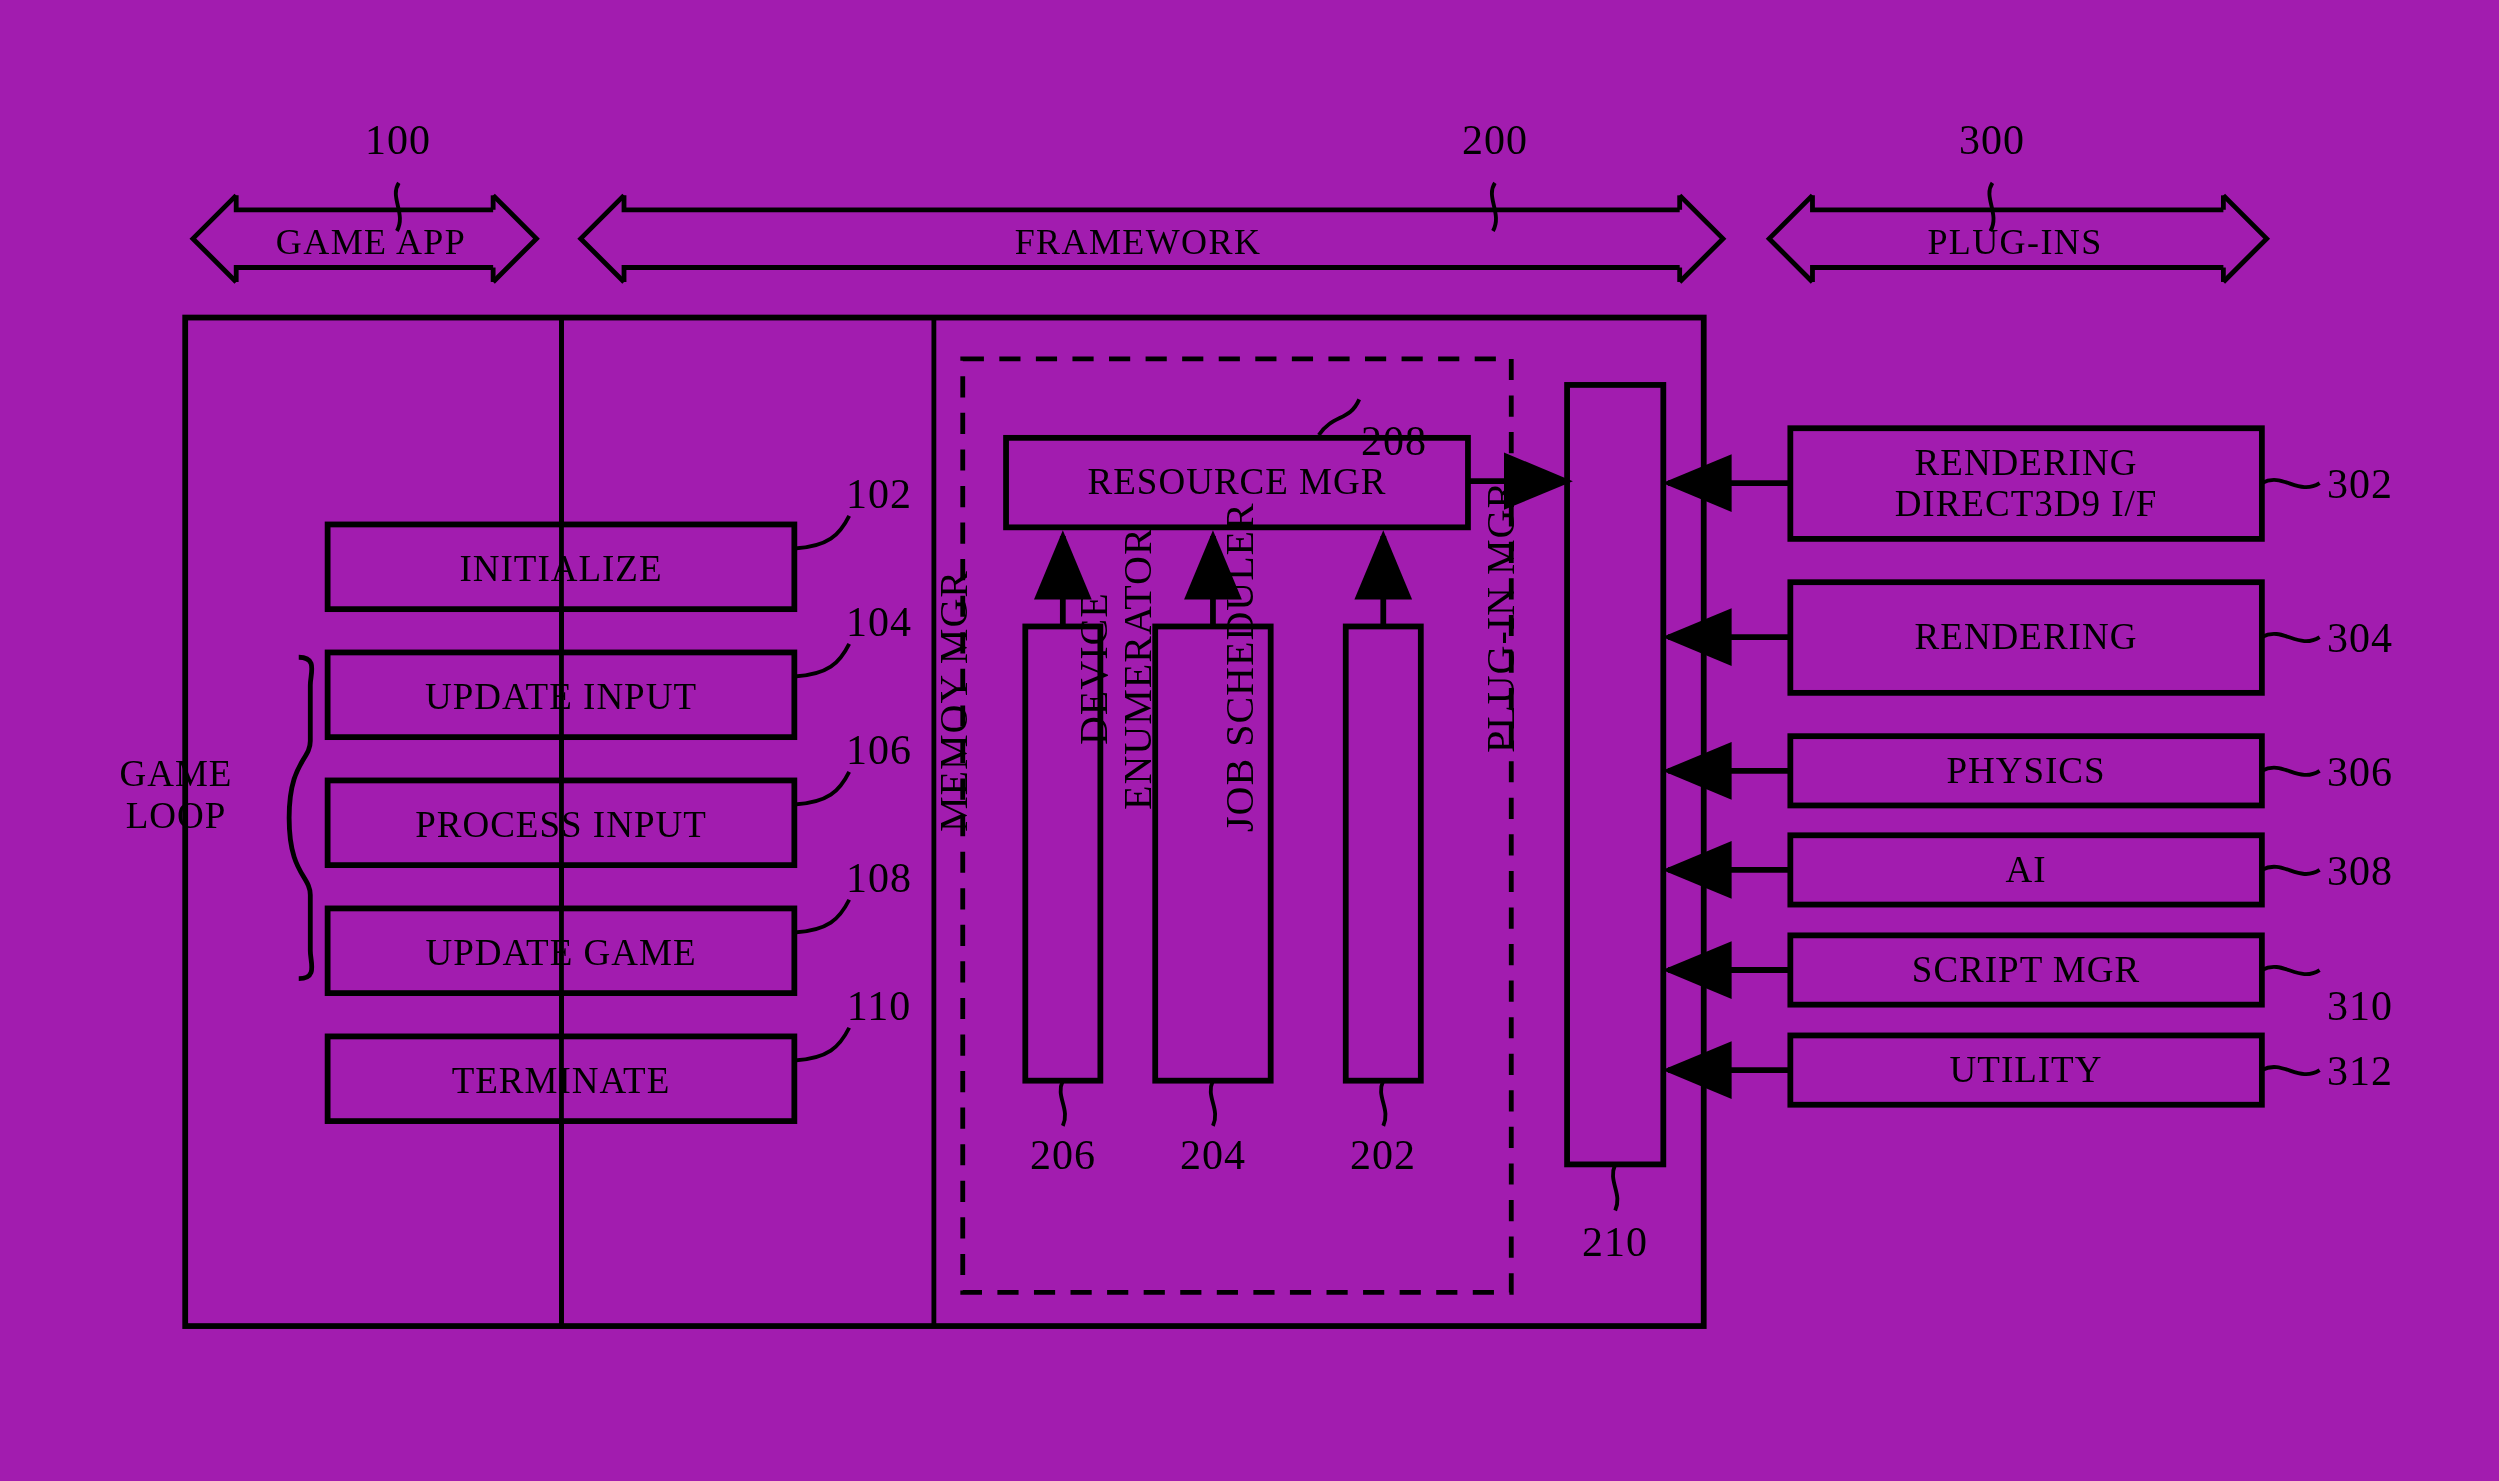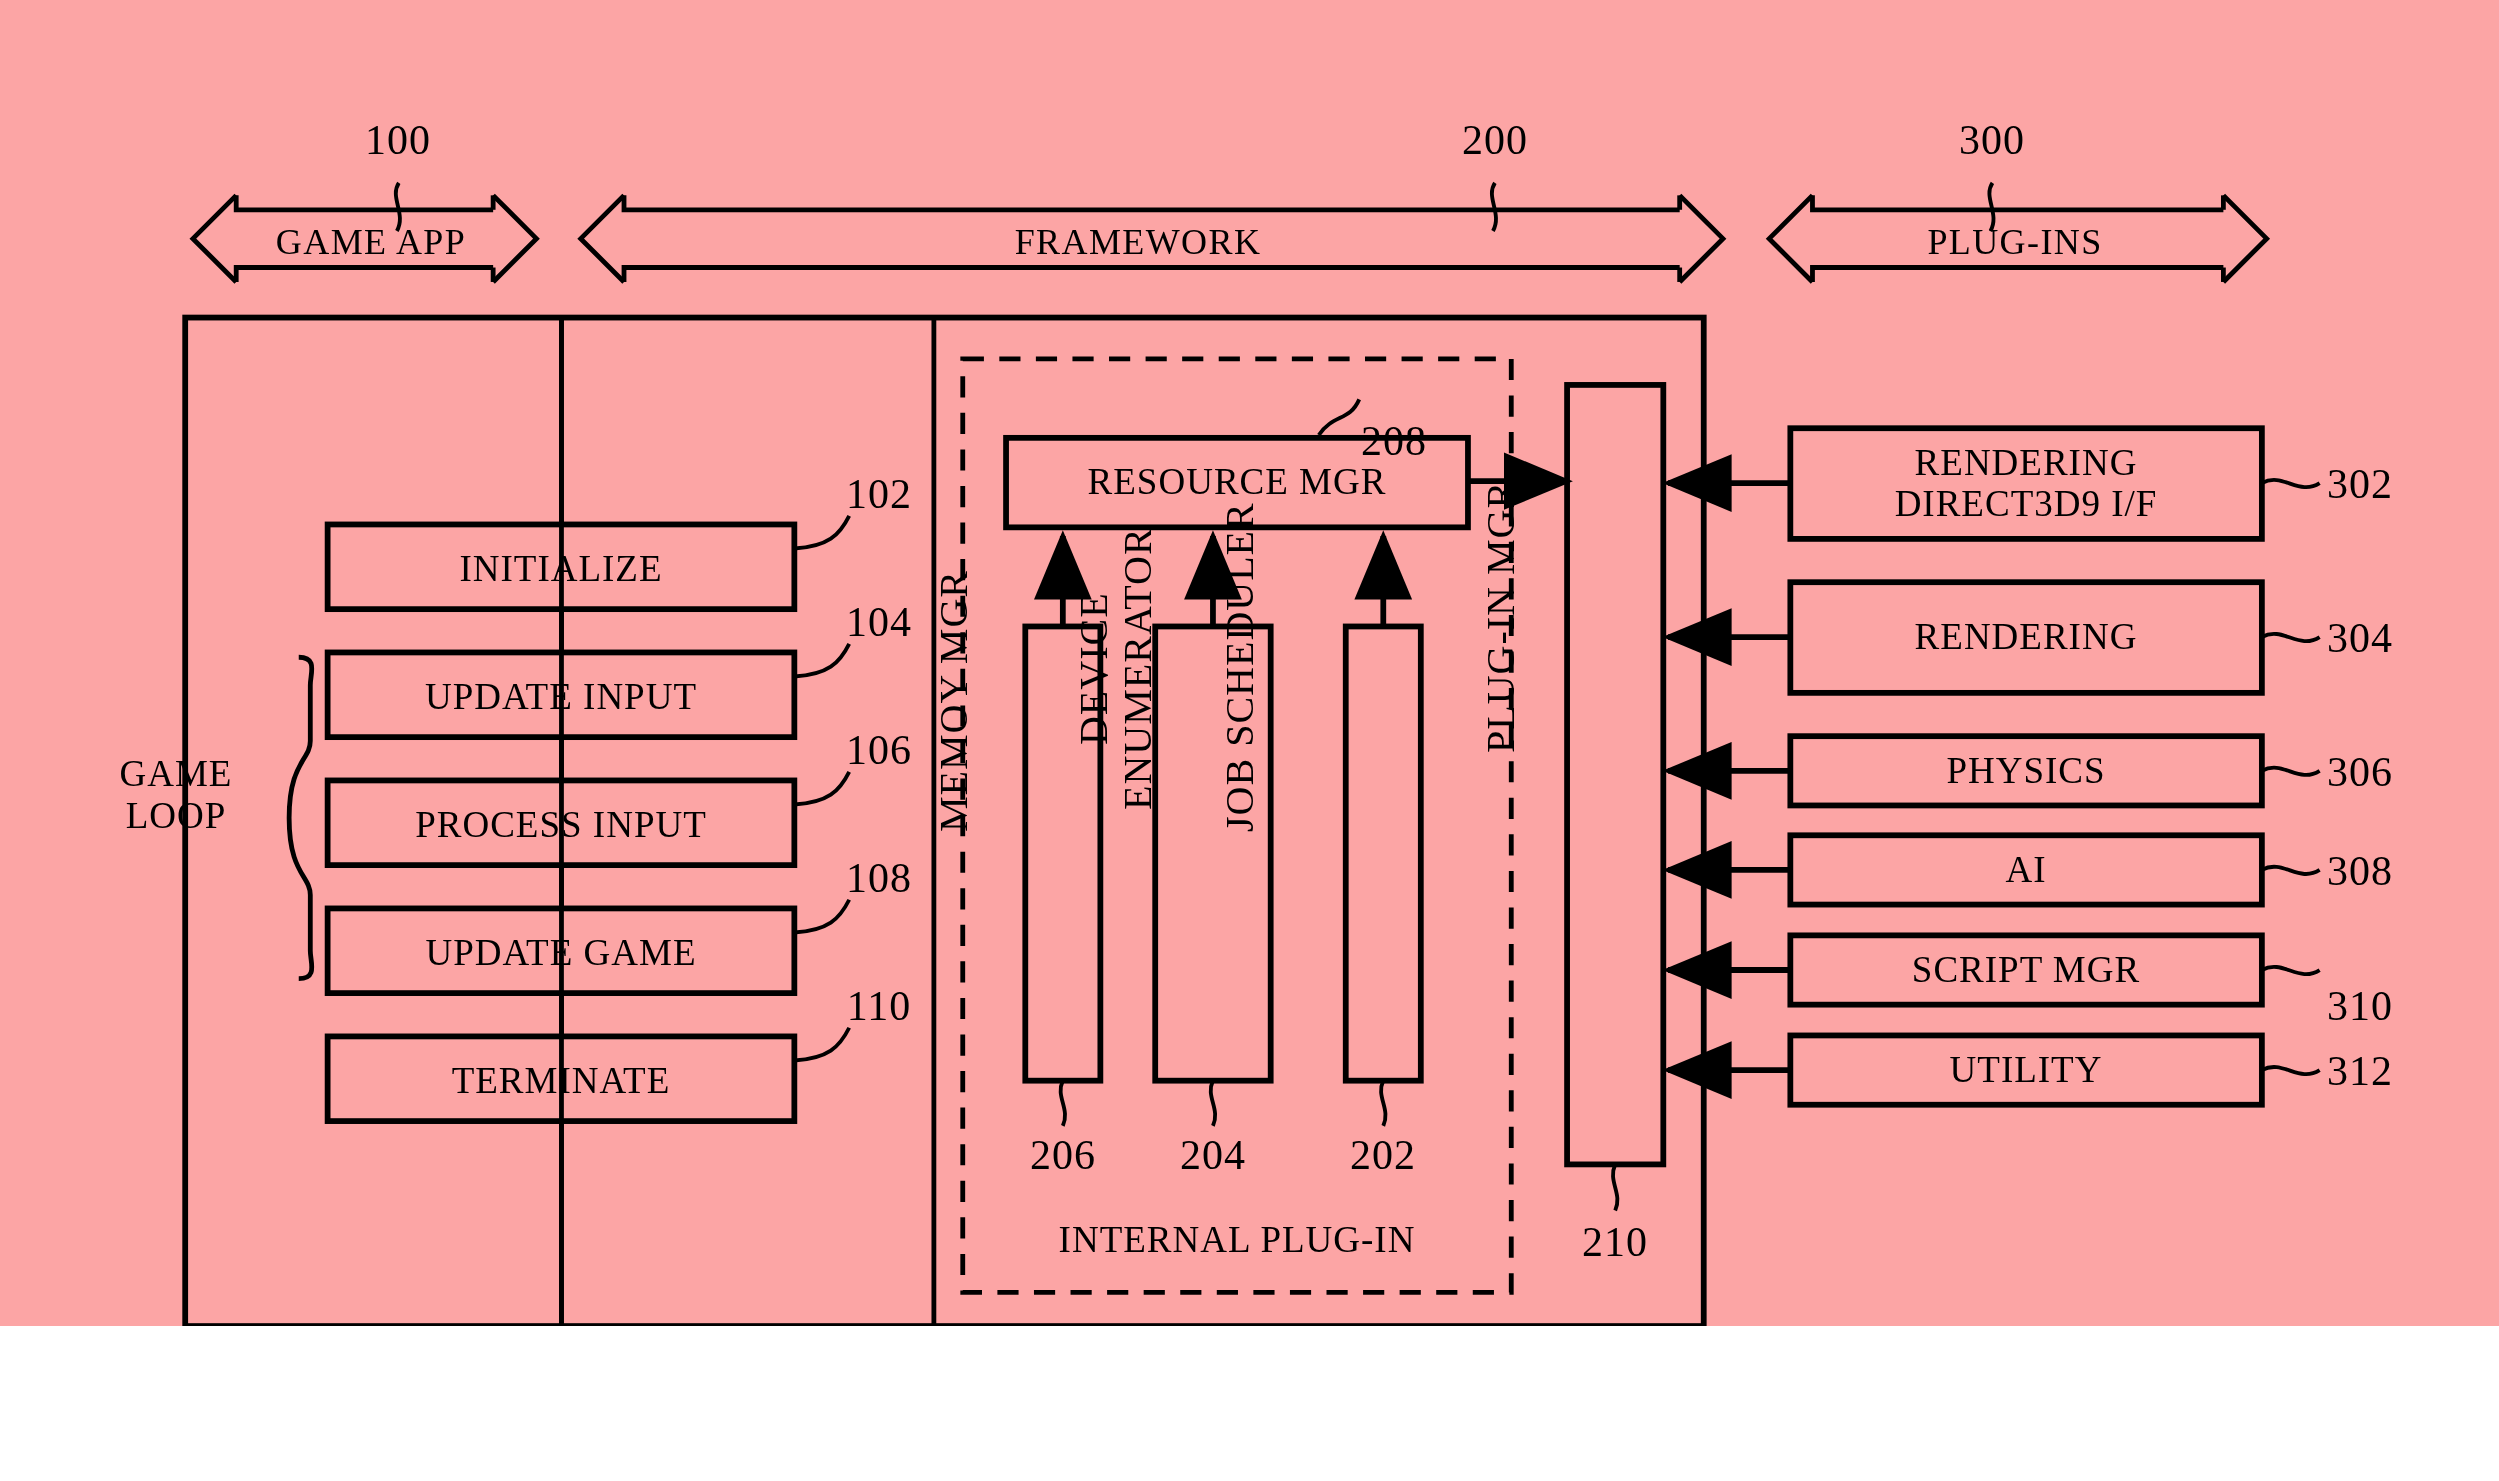--- a/index.html
+++ b/index.html
@@ -8,22 +8,22 @@
     padding: 0;
     background: #ffffff;
   }
   body {
     font-family: "Liberation Serif", "DejaVu Serif", serif;
     color: #000000;
   }
   #stage {
     position: relative;
     width: 2500px;
-    height: 1326px;
-    background: #fca5a5;
+    height: 1481px;
+    background: #a21caf;
     overflow: hidden;
   }
   #stage svg {
     position: absolute;
     left: 0;
     top: 0;
     width: 2500px;
     height: 1481px;
   }
   .lbl {
@@ -216,21 +216,20 @@
     <div>DEVICE</div>
     <div>ENUMERATOR</div>
   </div>
 
   <div class="vlabel" style="left:1383px; top:854px; transform: translate(-50%,-50%) rotate(-90deg);">JOB SCHEDULER</div>
 
   <div class="lbl refnum centered" style="left:1063px; top:1155px;">206</div>
   <div class="lbl refnum centered" style="left:1213px; top:1155px;">204</div>
   <div class="lbl refnum centered" style="left:1383px; top:1155px;">202</div>
 
-  <div class="lbl boxlabel centered" style="left:1237px; top:1240px;">INTERNAL PLUG-IN</div>
 
   <div class="vlabel" style="left:1615px; top:775px; transform: translate(-50%,-50%) rotate(-90deg);">PLUG-IN MGR</div>
   <div class="lbl refnum centered" style="left:1615px; top:1242px;font-family:Liberation Serif, serif;">210</div>
 
   <div class="lbl boxlabel two-line centered" style="left:2026px; top:483px;">
     <div>RENDERING</div>
     <div>DIRECT3D9 I/F</div>
   </div>
   <div class="lbl boxlabel two-line centered" style="left:2026px; top:637px;">
     <div>RENDERING</div>

